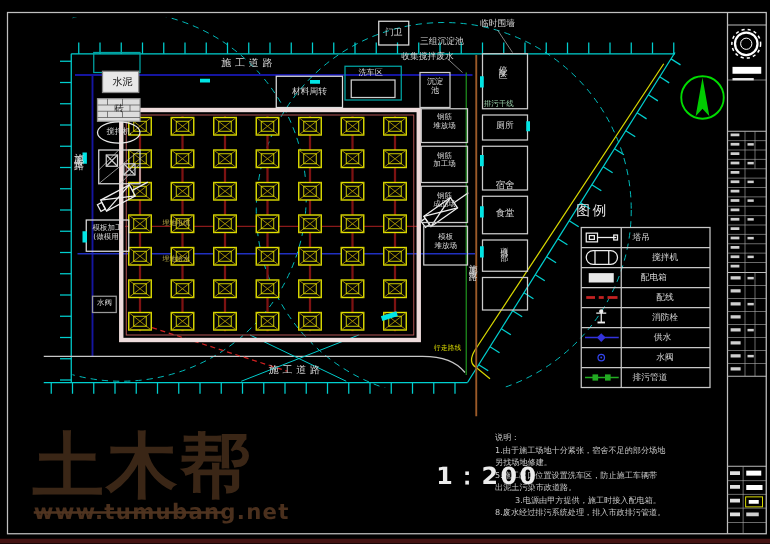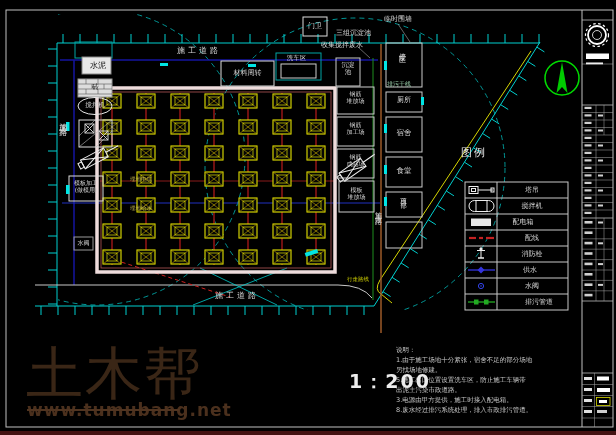--- a/index.html
+++ b/index.html
@@ -7,21 +7,21 @@
          font-family:"DejaVu Sans",sans-serif;}
   #plan-svg{position:absolute;left:0;top:0;}
   .lbl{position:absolute;color:#d8d8d8;white-space:nowrap;line-height:1.15;
        font-family:"DejaVu Sans",sans-serif;}
   .vert{writing-mode:vertical-rl;text-orientation:upright;letter-spacing:2px;}
   .ctr{text-align:center;}
   .pre{white-space:pre-line;}
   .dark{color:#111;}
   .big{color:#999;letter-spacing:14px;}
   .note{color:#c8c8c8;text-align:center;}
-  .wm-brand{color:#3a2616;font-weight:400;letter-spacing:2px;}
+  .wm-brand{color:#3a2616;font-weight:700;letter-spacing:2px;}
   .wm-url{color:#4b301d;font-weight:700;letter-spacing:1px;}
   .title-main{color:#dcdcdc;letter-spacing:5px;}
   .title-scale{color:#ececec;font-weight:700;letter-spacing:2px;text-align:center;}
   .yel{color:#cdbd4e;}
   .grn{color:#9fd6b0;}
 </style>
 </head>
 <body>
 
 <div id="stage">
@@ -601,53 +601,53 @@
 (做模用)</div>
 <div class="lbl ctr" style="left:74px;top:240px;width:19px;font-size:6px">水阀</div>
 <div class="lbl ctr" style="left:221px;top:69px;width:53px;font-size:7px">材料周转</div>
 <div class="lbl ctr" style="left:277px;top:55px;width:39px;font-size:6.5px">洗车区</div>
 <div class="lbl ctr pre" style="left:336px;top:62px;width:24px;font-size:6.5px">沉淀
 池</div>
 
 <div class="lbl vert" style="left:398px;top:47px;font-size:7px">停车区</div>
 <div class="lbl grn" style="left:387px;top:81px;font-size:6px">排污干线</div>
 <div class="lbl ctr" style="left:386px;top:96px;width:36px;font-size:7px">厕所</div>
-<div class="lbl ctr" style="left:386px;top:129px;width:36px;font-size:7.5px">宿舍</div>
+<div class="lbl ctr" style="left:386px;top:144px;width:36px;font-size:7.5px">宿舍</div>
 <div class="lbl ctr" style="left:386px;top:167px;width:36px;font-size:7.5px">食堂</div>
 <div class="lbl vert" style="left:399px;top:193px;font-size:6.5px">项目部</div>
 
 <div class="lbl ctr pre" style="left:337px;top:91px;width:37px;font-size:6px">钢筋
 堆放场</div>
 <div class="lbl ctr pre" style="left:337px;top:122px;width:37px;font-size:6px">钢筋
 加工场</div>
 <div class="lbl ctr pre" style="left:337px;top:154px;width:37px;font-size:6px">钢筋
 成品场</div>
 <div class="lbl ctr pre" style="left:339px;top:187px;width:35px;font-size:6px">模板
 堆放场</div>
 
 <div class="lbl yel" style="left:130px;top:176px;font-size:5.5px">埋地电缆</div>
 <div class="lbl yel" style="left:130px;top:205px;font-size:5.5px">埋地给水</div>
 <div class="lbl" style="left:347px;top:276px;font-size:5.5px;color:#d6d600">行走路线</div>
 
-<div class="lbl" style="left:461px;top:147px;font-size:11px;letter-spacing:2px;color:#e8e8e8">图例</div>
-<div class="lbl ctr" style="left:497px;top:186px;width:70px;font-size:7px">塔吊</div>
+<div class="lbl" style="left:461px;top:163px;font-size:11px;letter-spacing:2px;color:#e8e8e8">图例</div>
+<div class="lbl ctr" style="left:478px;top:186px;width:70px;font-size:7px">塔吊</div>
 <div class="lbl ctr" style="left:497px;top:202px;width:70px;font-size:7px">搅拌机</div>
 <div class="lbl ctr" style="left:497px;top:218px;width:52px;font-size:7px">配电箱</div>
 <div class="lbl ctr" style="left:497px;top:234px;width:70px;font-size:7px">配线</div>
 <div class="lbl ctr" style="left:497px;top:250px;width:70px;font-size:7px">消防栓</div>
 <div class="lbl ctr" style="left:497px;top:266px;width:66px;font-size:7px">供水</div>
 <div class="lbl ctr" style="left:497px;top:282px;width:70px;font-size:7px">水阀</div>
-<div class="lbl ctr" style="left:499px;top:298px;width:80px;font-size:7px">排污管道</div>
+<div class="lbl ctr" style="left:480px;top:298px;width:80px;font-size:7px">排污管道</div>
 
 <div class="lbl note" style="left:396px;top:347px;font-size:6.5px">说明：</div>
 <div class="lbl note" style="left:396px;top:357px;font-size:6.5px">1.由于施工场地十分紧张，宿舍不足的部分场地</div>
 <div class="lbl note" style="left:396px;top:367px;font-size:6.5px">另找场地修建。</div>
 <div class="lbl note" style="left:396px;top:377px;font-size:6.5px">5.施工出口位置设置洗车区，防止施工车辆带</div>
 <div class="lbl note" style="left:396px;top:387px;font-size:6.5px">出泥土污染市政道路。</div>
-<div class="lbl note" style="left:396px;top:397px;font-size:6.5px">3.电源由甲方提供，施工时接入配电箱。</div>
+<div class="lbl note" style="left:412px;top:397px;font-size:6.5px">3.电源由甲方提供，施工时接入配电箱。</div>
 <div class="lbl note" style="left:396px;top:407px;font-size:6.5px">8.废水经过排污系统处理，排入市政排污管道。</div>
 
 <div class="lbl title-scale" style="left:349px;top:371px;font-size:19px">1：200</div>
 
 <div class="lbl wm-brand" style="left:26px;top:341px;font-size:57px">土木帮</div>
 <div class="lbl wm-url" style="left:27px;top:401px;font-size:17px">www.tumubang.net</div>
 <div style="position:absolute;left:27px;top:409px;width:152px;height:2px;background:#503420"></div>
 
 </div>
 

